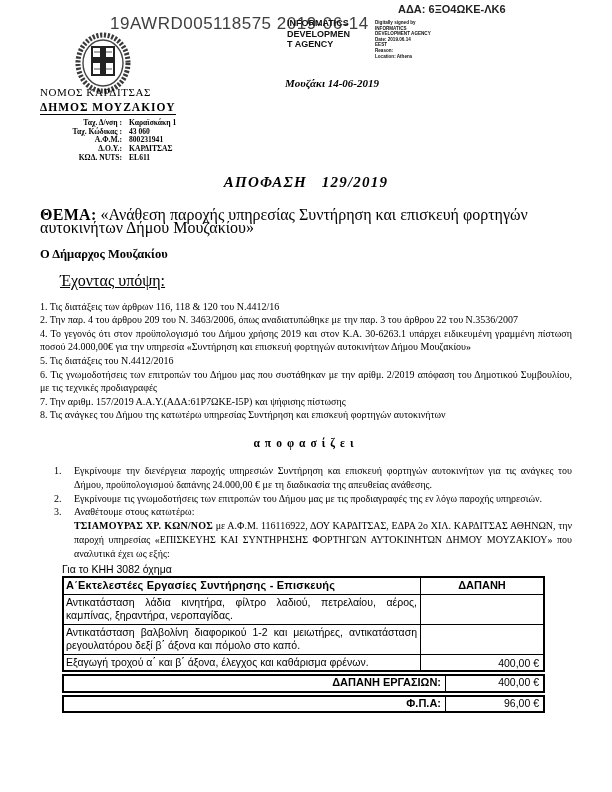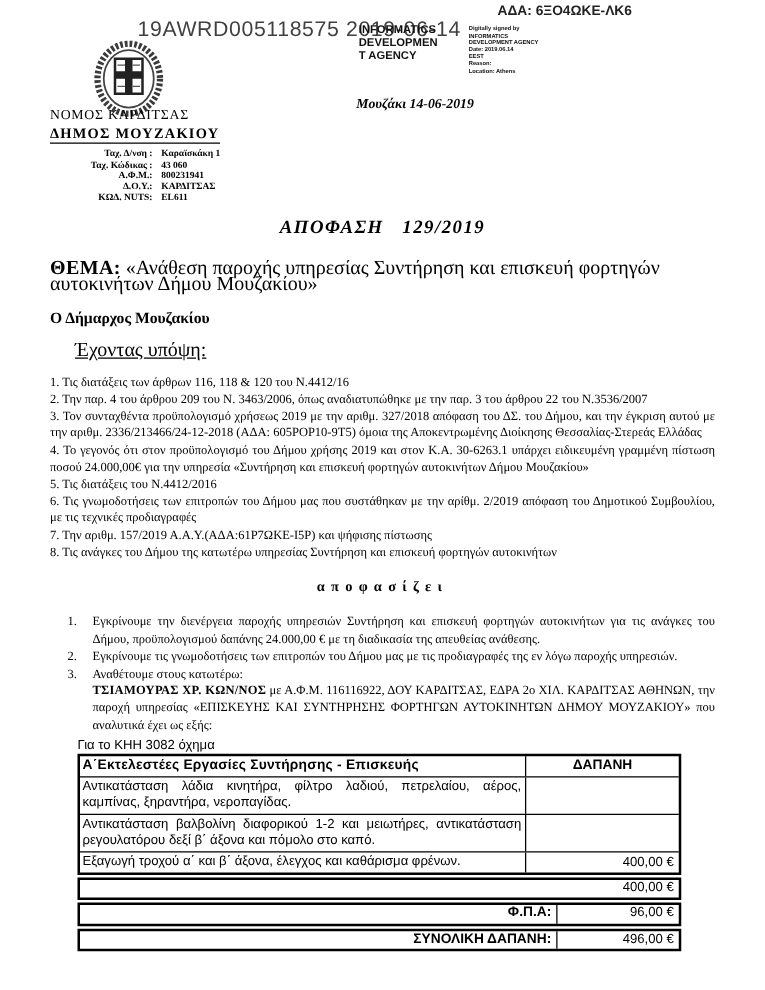--- a/index.html
+++ b/index.html
@@ -160,21 +160,20 @@
 
     <p class="subject"><b>ΘΕΜΑ:</b> <span>«Ανάθεση παροχής υπηρεσίας Συντήρηση και επισκευή φορτηγών αυτοκινήτων Δήμου Μουζακίου»</span></p>
 
     <div class="mayor">Ο Δήμαρχος Μουζακίου</div>
 
     <p class="intro">Έχοντας υπόψη:</p>
 
     <div class="preamble">
       <p>1. Τις διατάξεις των άρθρων 116, 118 &amp; 120 του Ν.4412/16</p>
       <p>2. Την παρ. 4 του άρθρου 209 του Ν. 3463/2006, όπως αναδιατυπώθηκε με την παρ. 3 του άρθρου 22 του Ν.3536/2007</p>
-      <p>3. Τον συνταχθέντα προϋπολογισμό χρήσεως 2019 με την αριθμ. 327/2018 απόφαση του ΔΣ. του Δήμου, και την έγκριση αυτού με την αριθμ. 2336/213466/24-12-2018 (ΑΔΑ: 605ΡΟΡ10-9Τ5) όμοια της Αποκεντρωμένης Διοίκησης Θεσσαλίας-Στερεάς Ελλάδας</p>
       <p>4. Το γεγονός ότι στον προϋπολογισμό του Δήμου χρήσης 2019 και στον Κ.Α. 30-6263.1 υπάρχει ειδικευμένη γραμμένη πίστωση ποσού 24.000,00€ για την υπηρεσία «Συντήρηση και επισκευή φορτηγών αυτοκινήτων Δήμου Μουζακίου»</p>
       <p>5. Τις διατάξεις του Ν.4412/2016</p>
       <p>6. Τις γνωμοδοτήσεις των επιτροπών του Δήμου μας που συστάθηκαν με την αρίθμ. 2/2019 απόφαση του Δημοτικού Συμβουλίου, με τις τεχνικές προδιαγραφές</p>
       <p>7. Την αριθμ. 157/2019 Α.Α.Υ.(ΑΔΑ:61Ρ7ΩΚΕ-Ι5Ρ) και ψήφισης πίστωσης</p>
       <p>8. Τις ανάγκες του Δήμου της κατωτέρω υπηρεσίας Συντήρηση και επισκευή φορτηγών αυτοκινήτων</p>
     </div>
 
     <div class="decision-word">αποφασίζει</div>
 
     <div>
@@ -210,26 +209,23 @@
         <div class="trow-flex">
           <div class="c-work workline">Αντικατάσταση βαλβολίνη διαφορικού 1-2 και μειωτήρες, αντικατάσταση ρεγουλατόρου δεξί β΄ άξονα και πόμολο στο καπό.</div>
           <div class="c-cost costtxt"></div>
         </div>
         <div class="trow-flex">
           <div class="c-work workline">Εξαγωγή τροχού α΄ και β΄ άξονα, έλεγχος και καθάρισμα φρένων.</div>
           <div class="c-cost costtxt">400,00 €</div>
         </div>
       </div>
       <div class="total-row">
+        <div class="t-label">ΔΑΠΑΝΗ ΕΡΓΑΣΙΩΝ:</div>
         <div class="t-value">400,00 €</div>
       </div>
       <div class="total-row">
         <div class="t-label">Φ.Π.Α:</div>
         <div class="t-value">96,00 €</div>
       </div>
-      <div class="total-row">
-        <div class="t-label">ΣΥΝΟΛΙΚΗ ΔΑΠΑΝΗ:</div>
-        <div class="t-value">496,00 €</div>
-      </div>
     </div>
 
   </div>
 </div>
 
 </body></html>

